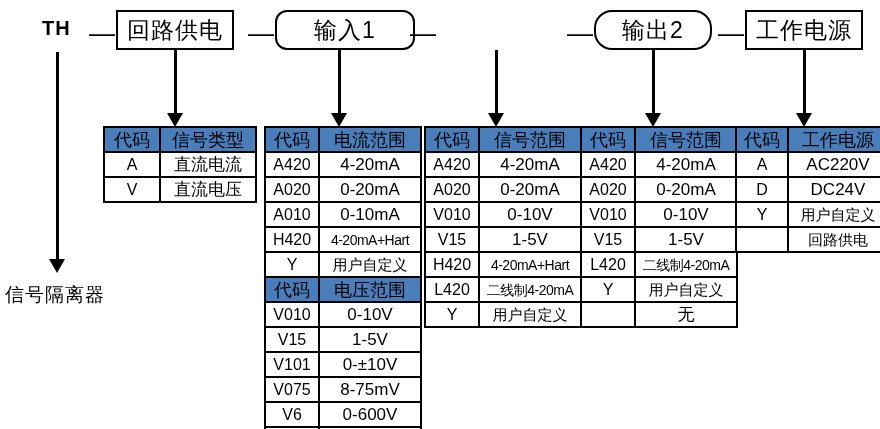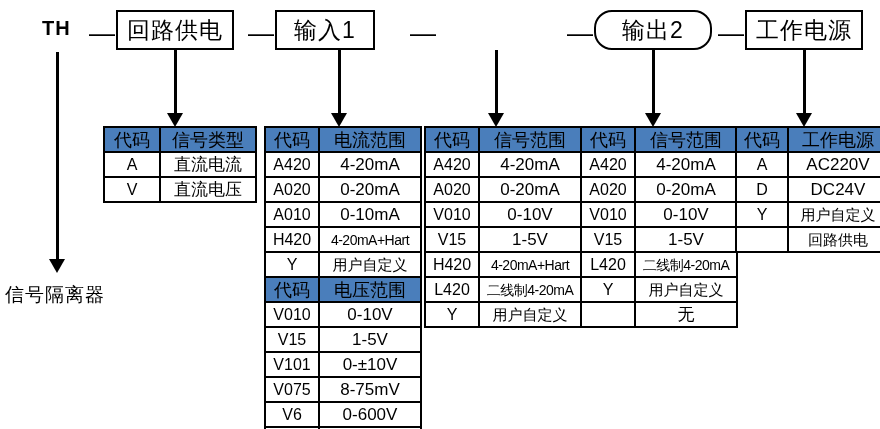--- a/index.html
+++ b/index.html
@@ -112,21 +112,21 @@
 </head>
 <body>
 
 <div id="model-row">
     <div class="prefix-text" style="left: 42px; top: 18px;">TH</div>
     <div class="dash" style="left: 89px; top: 20px;">—</div>
     <div class="seg-box" style="left: 116px; top: 10px; width: 118px; height: 40px;">
       <span>回路供电</span>
     </div>
     <div class="dash" style="left: 248px; top: 20px;">—</div>
-    <div class="seg-box" style="left: 275px; top: 10px; width: 100px; height: 40px;">
+    <div class="seg-box" style="left: 275px; top: 10px; width: 140px; height: 40px; border-radius: 12px;">
       <span>输入1</span>
     </div>
     <div class="dash" style="left: 410px; top: 20px;">—</div>
     <div class="dash" style="left: 567px; top: 20px;">—</div>
     <div class="seg-box" style="left: 594px; top: 10px; width: 118px; height: 40px; border-radius: 18px;">
       <span>输出2</span>
     </div>
     <div class="dash" style="left: 718px; top: 20px;">—</div>
     <div class="seg-box" style="left: 745px; top: 10px; width: 118px; height: 40px;">
       <span>工作电源</span>

